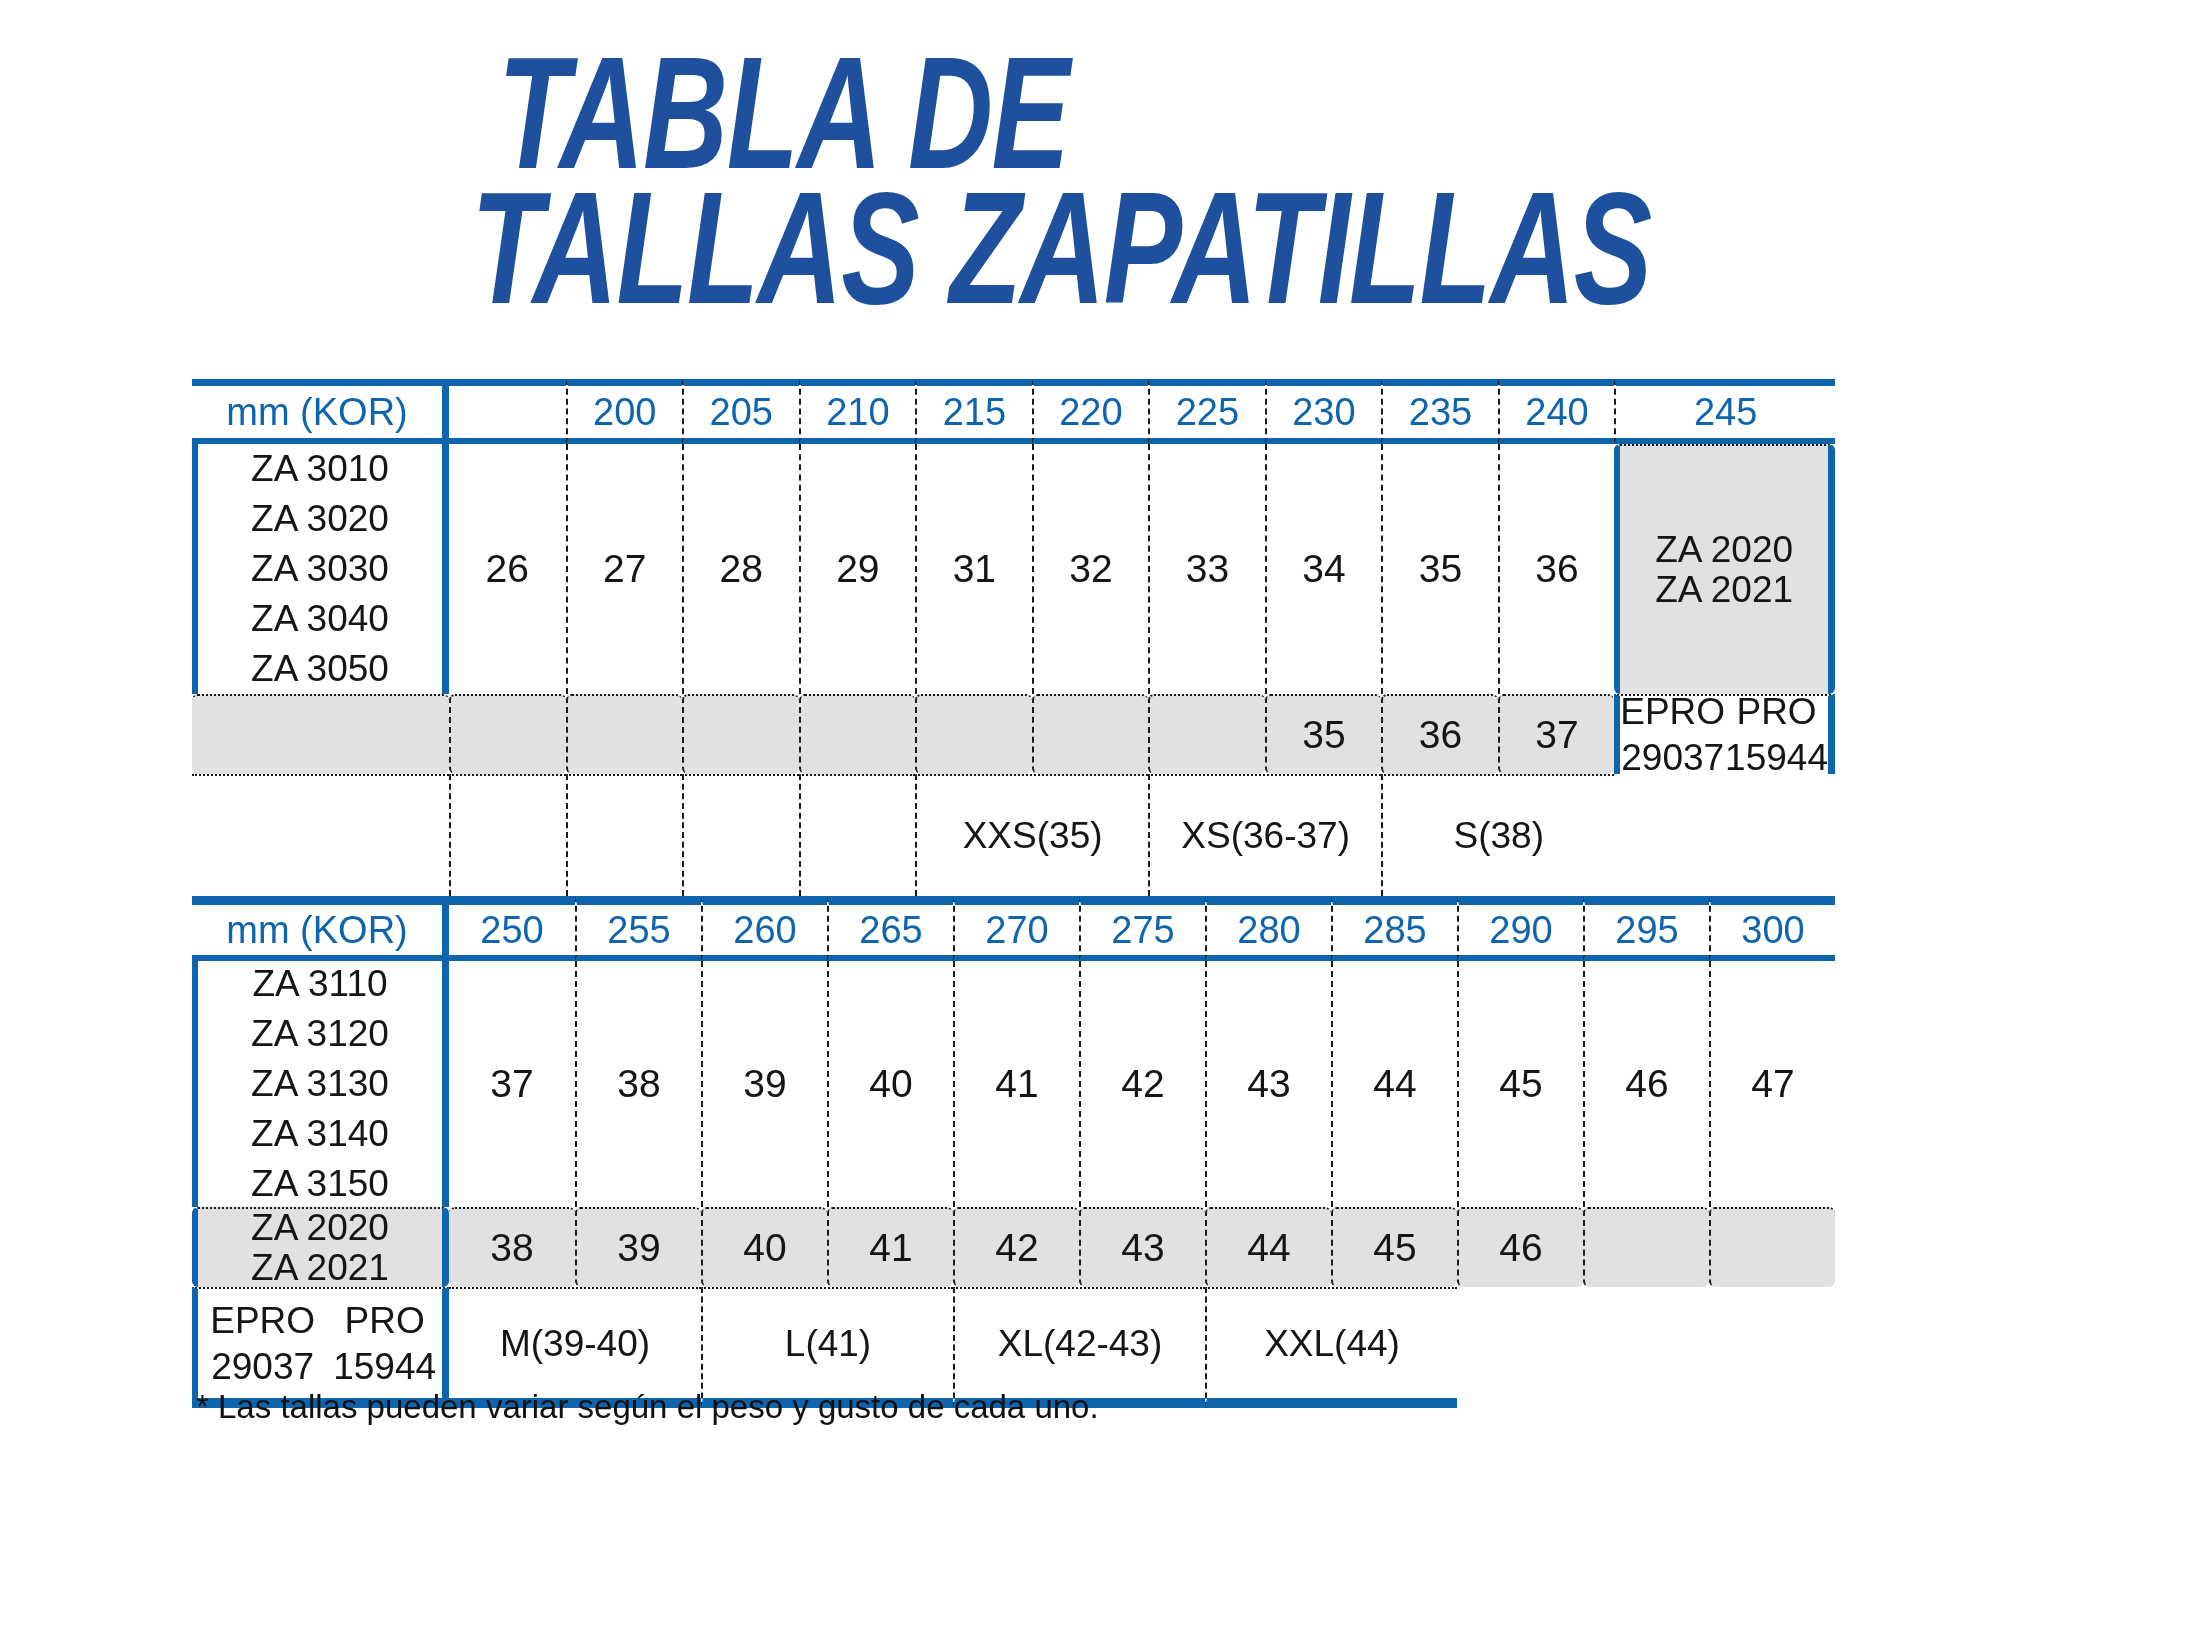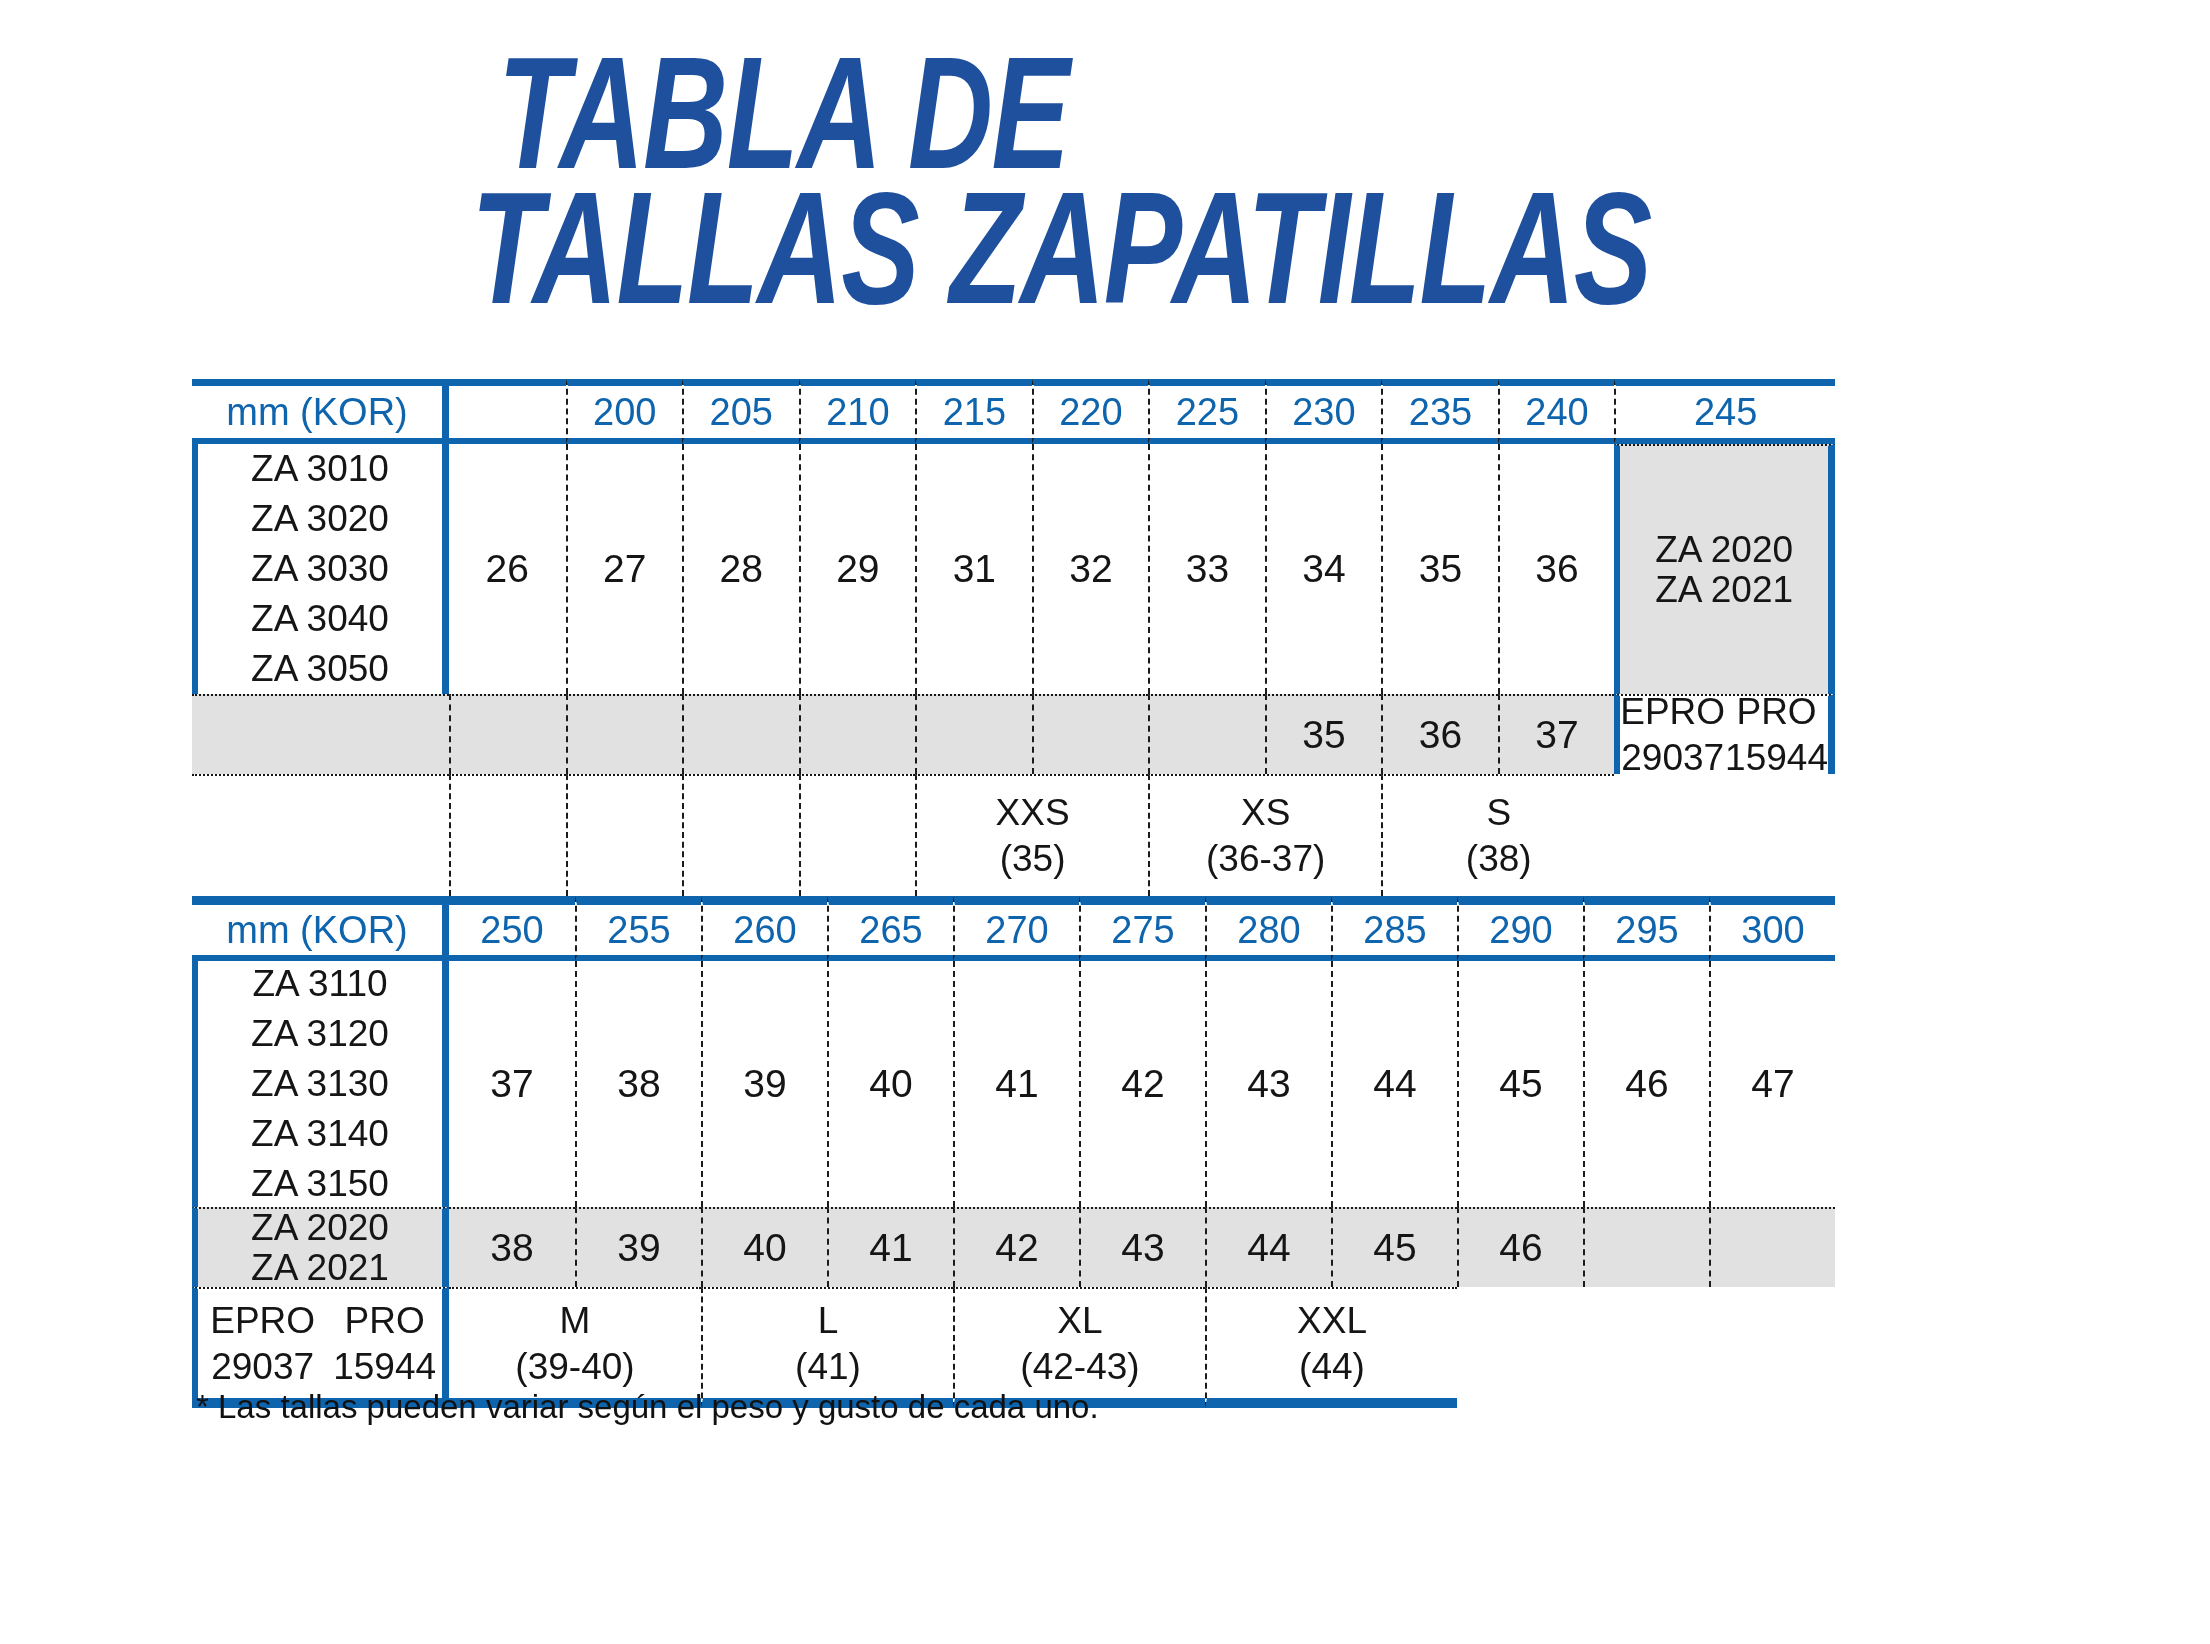--- a/index.html
+++ b/index.html
@@ -46,28 +46,28 @@
   .t2 .hcell{border-top:9px solid var(--blue);}
 
   
   .dl{border-left:2.7px dashed #1b1b1b;}
 
   
   .mlabel{flex-direction:column;font-size:37px;line-height:50px;}
   .mval{font-size:39px;}
 
   
-  .gray{background:var(--gray);border-top:2.7px dotted #151515;}
+  .gray{background:var(--gray);border-top:2.7px dotted #151515;border-radius:6px;}
   .glabel{flex-direction:column;font-size:37px;line-height:40px;}
   .gval{font-size:39px;}
 
   
   .epro{border-top:2.7px dotted #151515;}
   .elabel{flex-direction:row;font-size:37px;line-height:46px;}
-  .eval{flex-direction:column;font-size:37px;line-height:46px;}
+  .eval{flex-direction:row;font-size:37px;line-height:46px;}
   .t2 .epro{border-bottom:10.7px solid var(--blue);}
 
   .footnote{
     position:absolute;left:196px;top:1388px;
     font-size:33px;color:#111;
   }
 </style>
 </head>
 <body>
 

